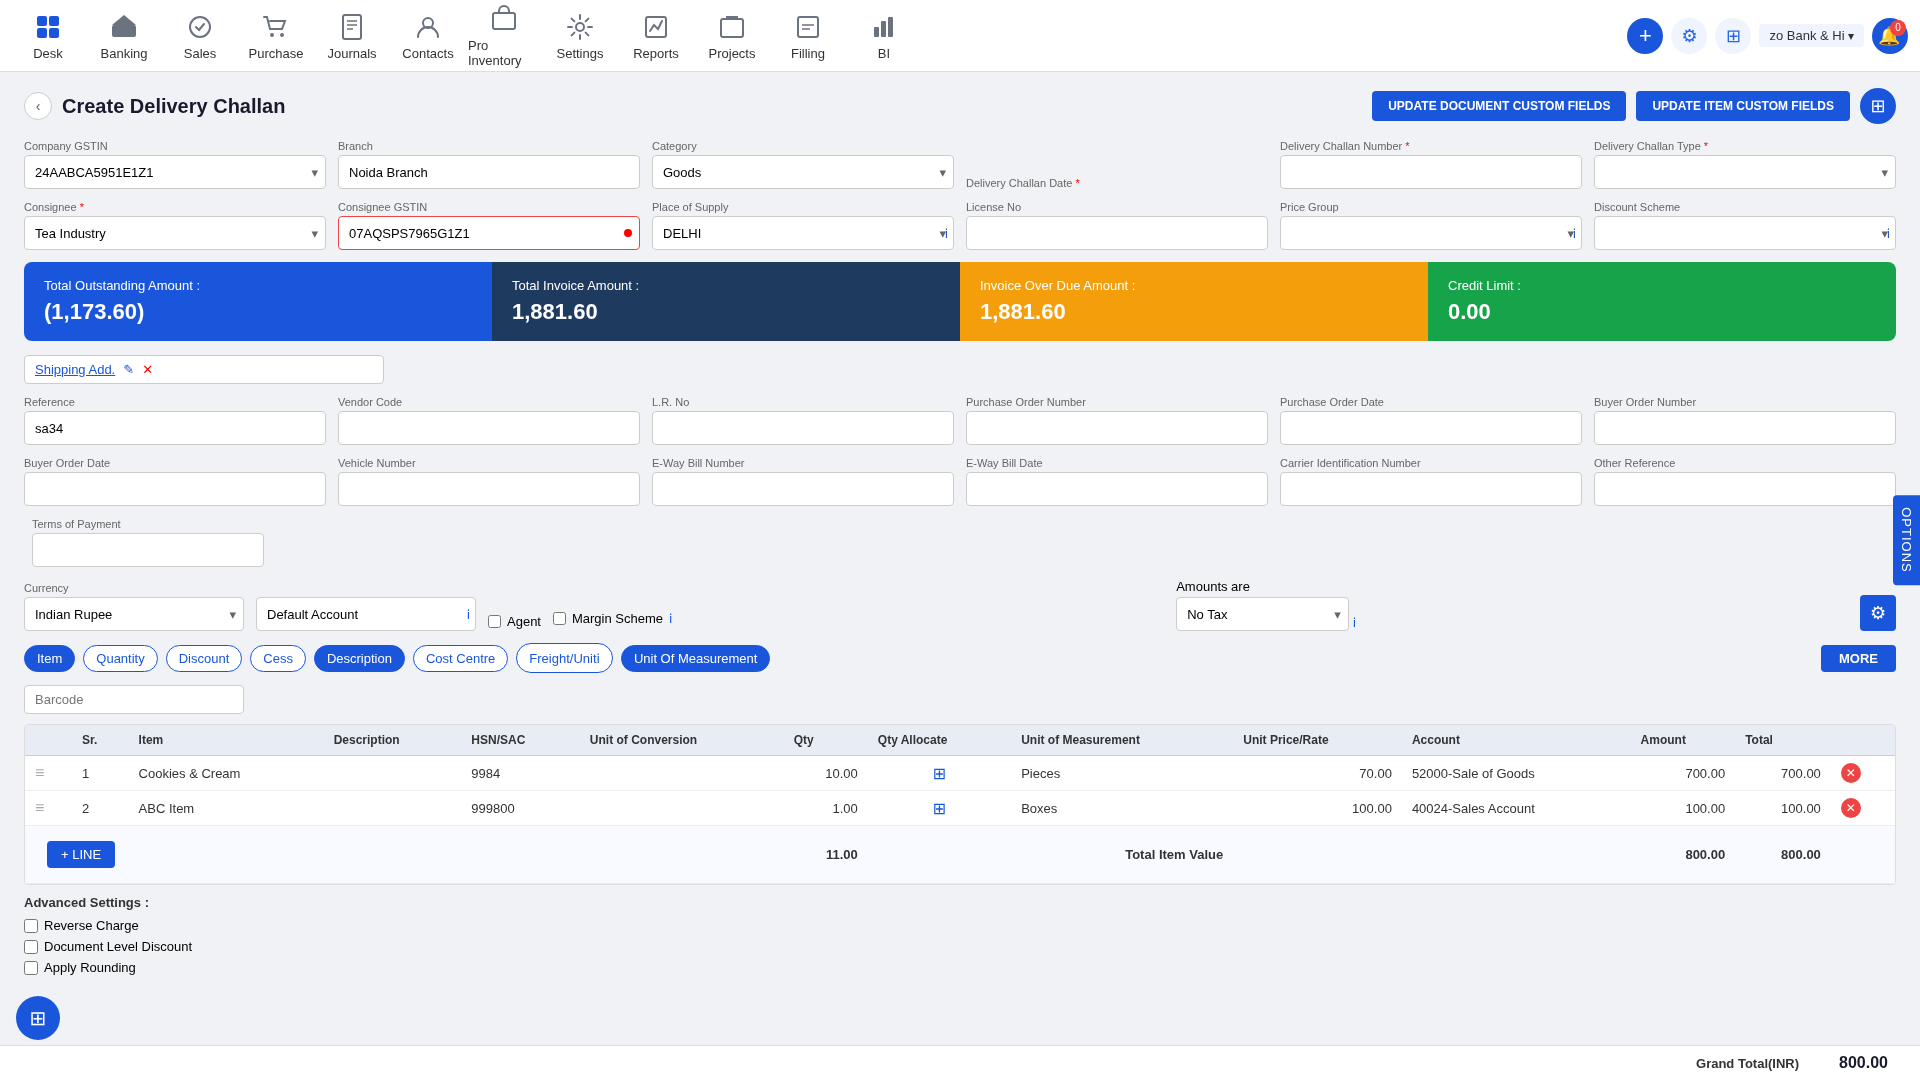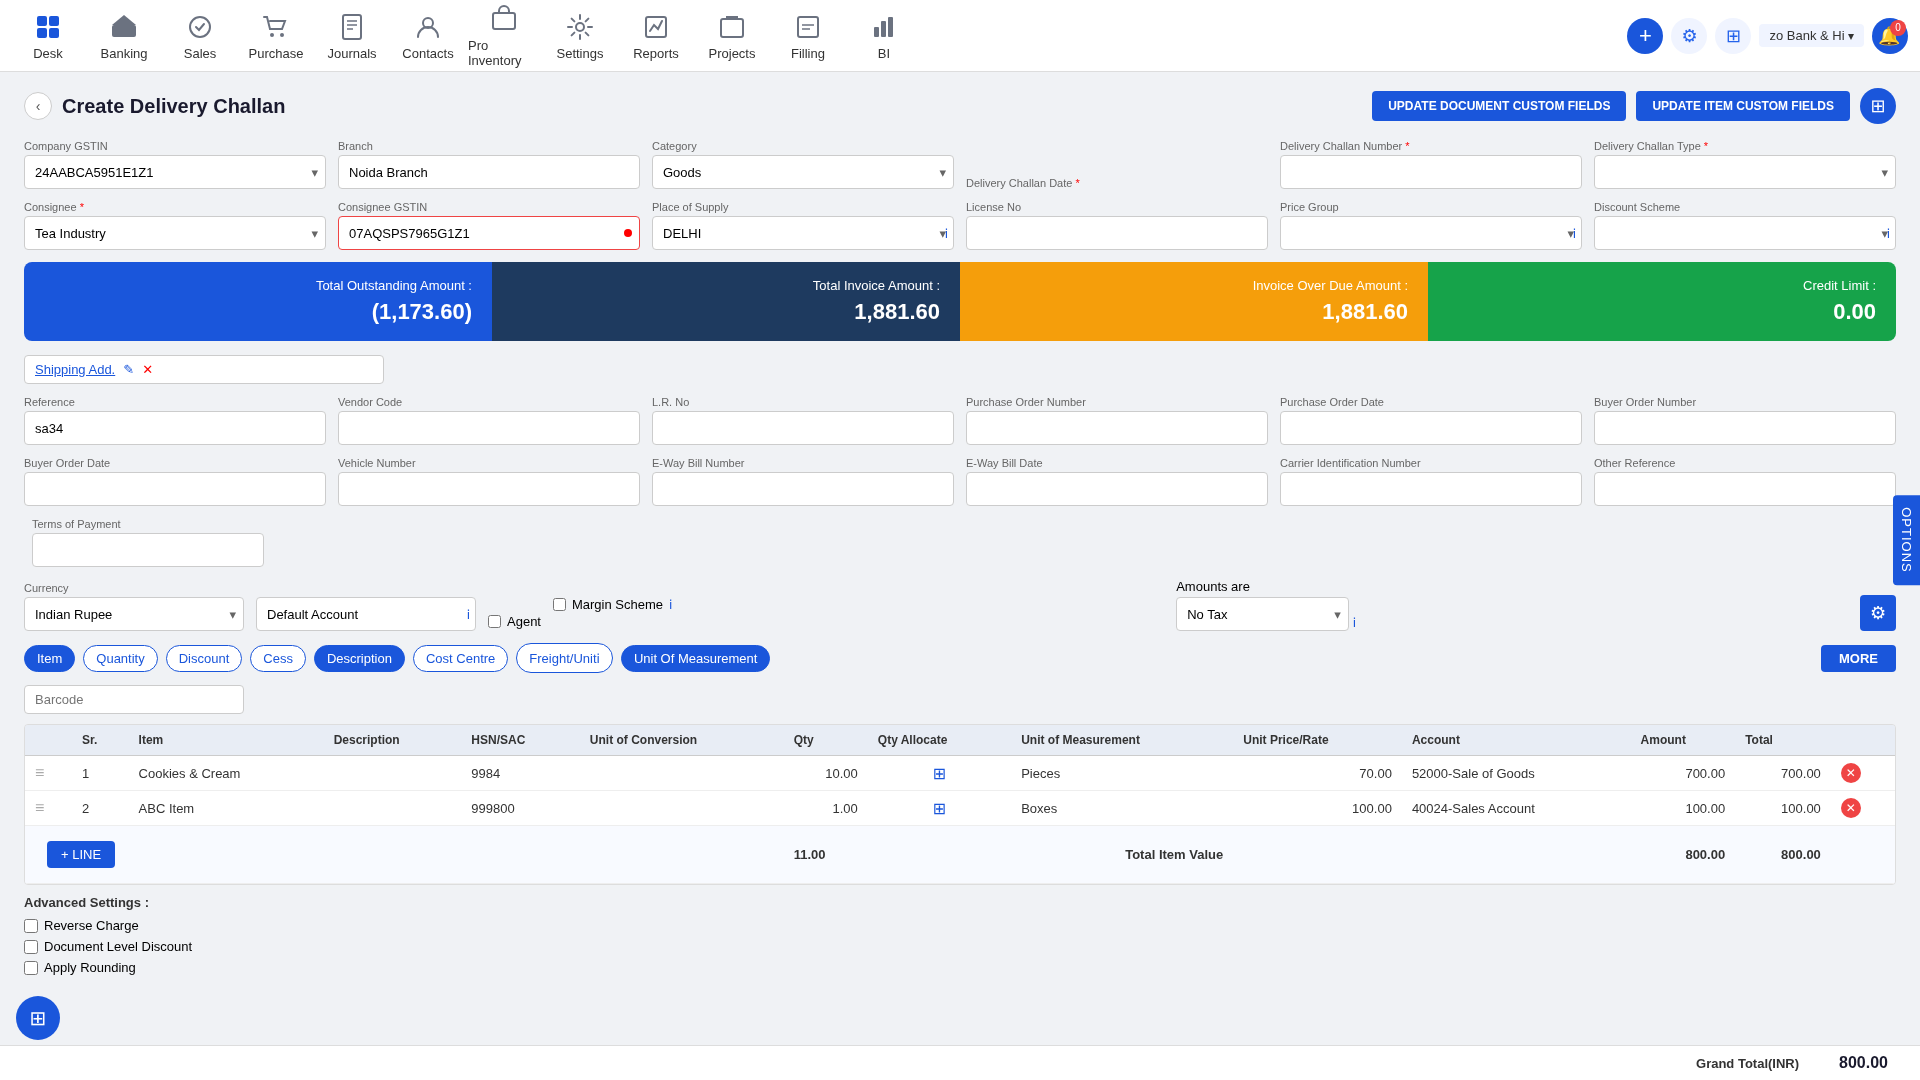--- a/index.html
+++ b/index.html
@@ -78,21 +78,21 @@
       color: #1a56db; font-size: 13px; cursor: pointer;
     }
     .dot-required {
       width: 8px; height: 8px; background: red; border-radius: 50%;
       position: absolute; right: 8px; top: 50%; transform: translateY(-50%);
     }
 
     
     .stat-cards { display: flex; gap: 0; margin-bottom: 14px; border-radius: 8px; overflow: hidden; }
     .stat-card {
-      flex: 1; padding: 16px 20px; color: #fff; text-align: right;
+      flex: 1; padding: 16px 20px; color: #fff; text-align: left;
     }
     .stat-card-blue { background: #1a56db; }
     .stat-card-dark { background: #1e3a5f; }
     .stat-card-yellow { background: #f59e0b; }
     .stat-card-green { background: #16a34a; }
     .stat-card-label { font-size: 13px; font-weight: 500; margin-bottom: 6px; }
     .stat-card-value { font-size: 22px; font-weight: 700; }
 
     
     .shipping-row {
@@ -519,21 +519,21 @@
     <div class="form-group" style="max-width:220px; position:relative;">
       <div class="input-with-icon">
         <input class="form-control" type="text" value="Default Account" style="padding-right: 24px;">
         <span class="info-icon">ℹ</span>
       </div>
     </div>
     <div style="display:flex; align-items:center; gap:6px; margin-bottom:2px;">
       <input type="checkbox" style="">
       <label>Agent</label>
     </div>
-    <div style="display:flex; align-items:center; gap:6px; margin-bottom:18px;">
+    <div style="display:flex; align-items:center; gap:6px; margin-bottom:4px;">
       <input type="checkbox" style="">
       <label>Margin Scheme</label>
       <span style="color:#1a56db; cursor:pointer;">ℹ</span>
     </div>
     <div class="amounts-are-group">
       <label>Amounts are</label>
       <div style="display:flex; align-items:flex-end;">
         <div class="select-wrapper" style="flex:1;">
           <select class="form-control">
             <option>No Tax</option>
@@ -636,21 +636,21 @@
           <td style="text-align:right;">100.00</td>
           <td><span class="icon-delete">✕</span></td>
         </tr>
 
         <tr style="background:#f8faff; font-weight:600;">
           <td colspan="4">
             <button class="btn-add-line">+ LINE</button>
           </td>
           <td></td>
           <td></td>
-          <td style="">11.00</td>
+          <td style="text-align:right;">11.00</td>
           <td></td>
           <td style="text-align:right;">Total Item Value</td>
           <td></td>
           <td></td>
           <td style="text-align:right;">800.00</td>
           <td style="text-align:right;">800.00</td>
           <td></td>
         </tr>
       </tbody>
     </table>

